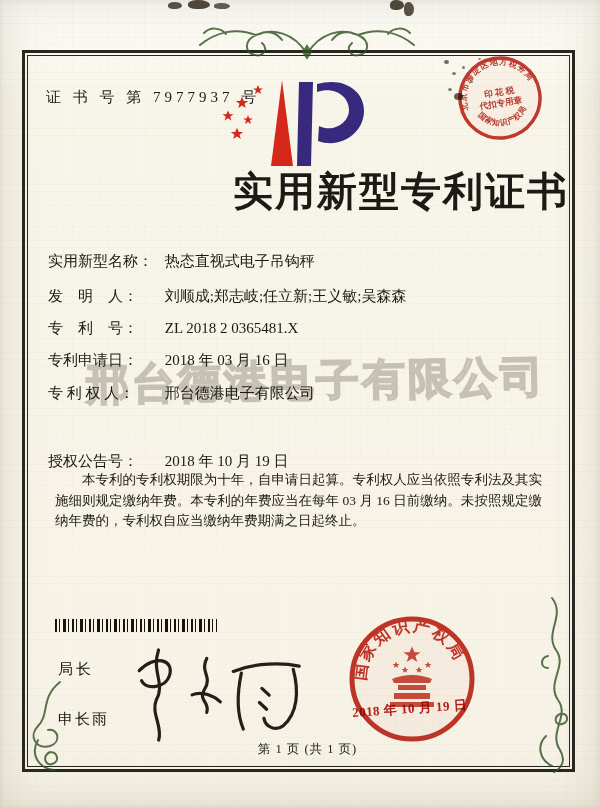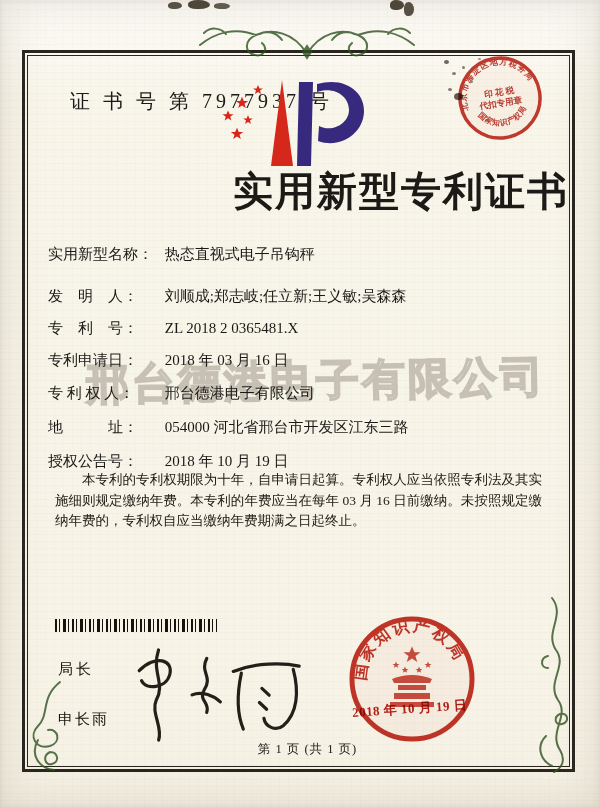--- a/index.html
+++ b/index.html
@@ -15,21 +15,21 @@
   .texture{position:absolute;inset:0;pointer-events:none;
     background-image:
       repeating-linear-gradient(0deg, rgba(185,175,145,.06) 0 1px, transparent 1px 7px),
       repeating-linear-gradient(90deg, rgba(185,175,145,.045) 0 1px, transparent 1px 9px);}
   .vignette{position:absolute;inset:0;pointer-events:none;
     box-shadow:inset 0 0 46px rgba(120,108,85,.20), inset 0 0 6px rgba(120,108,85,.12);}
   .frame{position:absolute;left:22px;top:50px;width:547px;height:716px;
     border:3px solid #28261f;}
   .frame-inner{position:absolute;inset:2px;border:1px solid #28261f;}
   .abs{position:absolute;}
-  .cert-no{left:46px;top:88px;font-size:20px;letter-spacing:4px;white-space:nowrap;margin-left:24px;}
+  .cert-no{left:46px;top:88px;font-size:15px;letter-spacing:4px;white-space:nowrap;}
   .title{left:22px;top:164px;width:547px;text-align:right;
     font-size:40px;font-weight:700;letter-spacing:2px;white-space:nowrap;}
   .row{left:48px;font-size:15px;white-space:nowrap;color:#1b1916;}
   .row .lab{display:inline-block;min-width:113px;}
   .grant-no{left:330px;top:452px;font-size:15px;white-space:nowrap;}
   .watermark{left:86px;top:352px;width:480px;white-space:nowrap;
     font-size:43px;font-weight:700;letter-spacing:3px;
     color:transparent;-webkit-text-stroke:1.7px rgba(158,152,136,.55);
     transform:rotate(-1deg);pointer-events:none;}
   .bodytext{left:55px;top:470px;width:487px;font-size:13.5px;line-height:20.5px;
@@ -119,43 +119,39 @@
     <text x="45" y="53" font-size="8.6" fill="#b5281c" font-weight="700" text-anchor="middle">代扣专用章</text>
     <text font-size="7.8" fill="#b5281c" font-weight="700" letter-spacing=".5">
       <textPath href="#taxArcB" startOffset="1">国家知识产权局</textPath>
     </text>
   </svg>
 
   <div class="abs title">实用新型专利证书</div>
 
   <div class="abs watermark">邢台德港电子有限公司</div>
 
-  <div class="abs row" style="top:245px">
+  <div class="abs row" style="top:252px">
     <span class="lab">实用新型名称：</span>
     <span>热态直视式电子吊钩秤</span>
   </div>
   <div class="abs row" style="top:287px">
     <span class="lab">发　明　人：</span>
     <span>刘顺成;郑志岐;任立新;王义敏;吴森森</span>
   </div>
   <div class="abs row" style="top:319px">
     <span class="lab">专　利　号：</span>
     <span>ZL 2018 2 0365481.X</span>
   </div>
   <div class="abs row" style="top:351px">
     <span class="lab">专利申请日：</span>
     <span>2018 年 03 月 16 日</span>
   </div>
   <div class="abs row" style="top:384px">
     <span class="lab">专 利 权 人：</span>
     <span>邢台德港电子有限公司</span>
-  </div>
-  <div class="abs row" style="top:418px">
-    <span class="lab">地　　　址：</span>
-    <span>054000 河北省邢台市开发区江东三路</span>
   </div>
   <div class="abs row" style="top:452px">
     <span class="lab">授权公告号：</span>
     <span>2018 年 10 月 19 日</span>
   </div>
 
   <div class="abs bodytext">
     <p>本专利的专利权期限为十年，自申请日起算。专利权人应当依照专利法及其实施细则规定缴纳年费。本专利的年费应当在每年 03 月 16 日前缴纳。未按照规定缴纳年费的，专利权自应当缴纳年费期满之日起终止。</p>
   </div>
 

